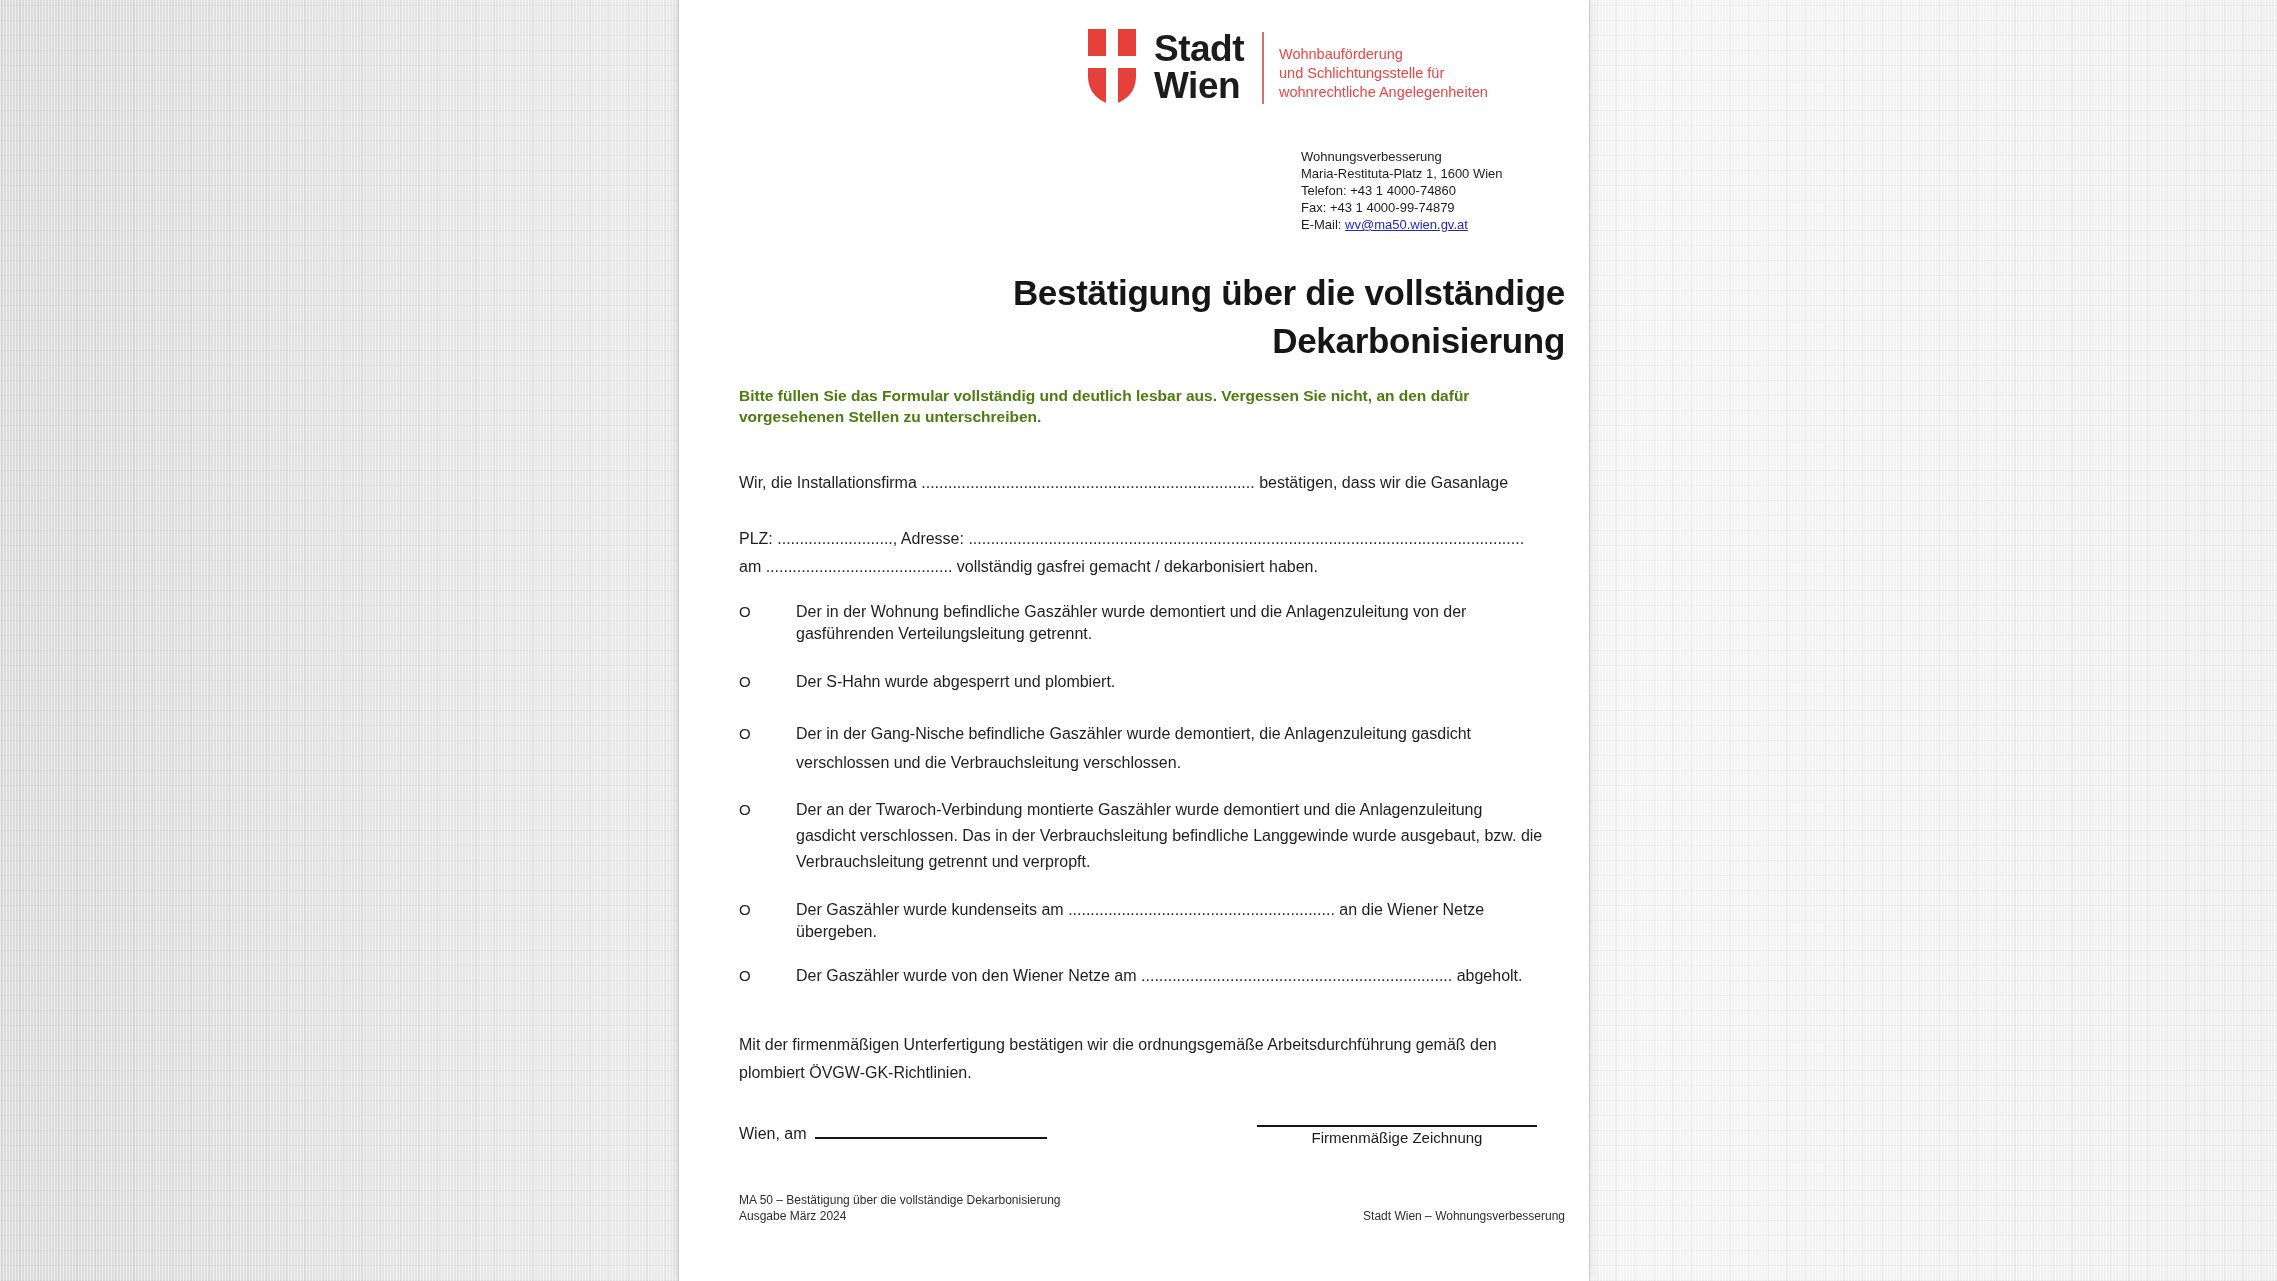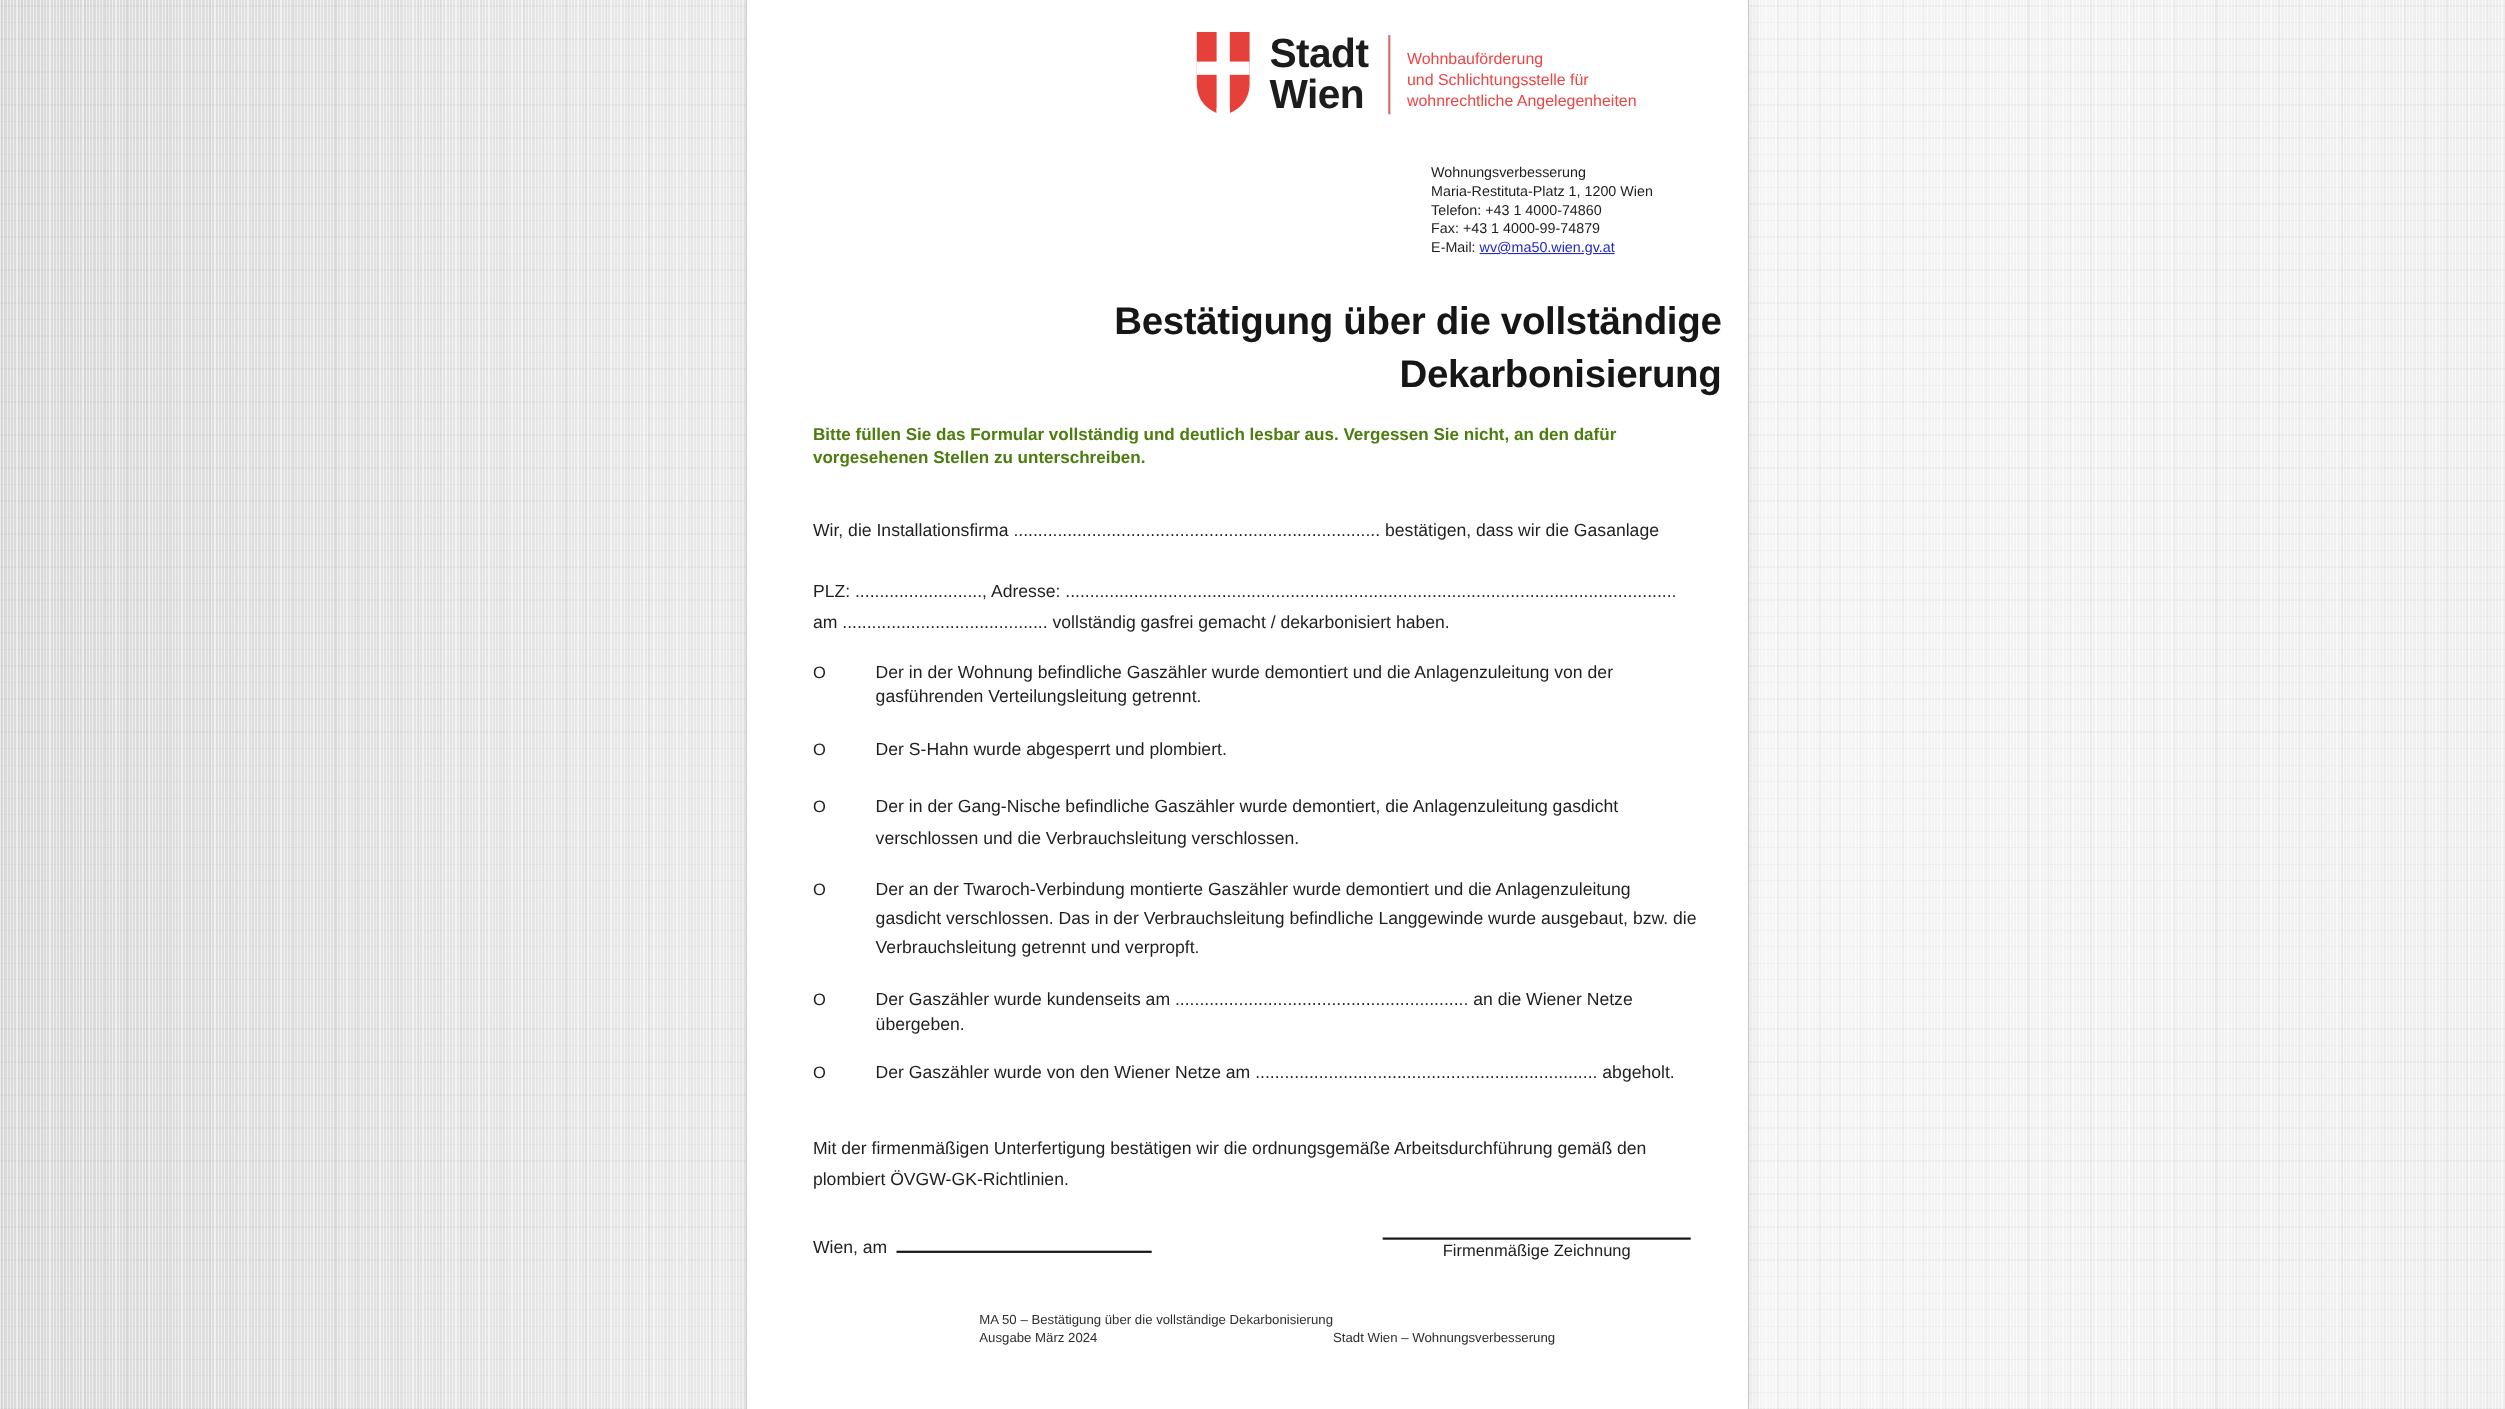--- a/index.html
+++ b/index.html
@@ -53,21 +53,21 @@
   .mb22 { margin-bottom: 22px; }
   .mb20 { margin-bottom: 20px; }
   
   .closing { margin-top: 44px; line-height: 28px; }
   .sig-row { margin-top: 38px; display: flex; justify-content: space-between; align-items: flex-start; }
   .sig-left { font-size: 16px; }
   .sig-line-inline { display: inline-block; width: 232px; border-bottom: 2px solid #161616; height: 14px; margin-left: 8px; }
   .sig-right { width: 280px; margin-right: 28px; text-align: center; }
   .sig-line { border-top: 2px solid #161616; height: 4px; }
   .sig-label { font-size: 15px; color: #1c1c1c; }
-  .footer { margin-top: 46px; display: flex; justify-content: center; align-items: flex-end; font-size: 12px; line-height: 16px; color: #2e2e2e; }
+  .footer { margin-top: 46px; display: flex; justify-content: space-between; align-items: flex-end; font-size: 12px; line-height: 16px; color: #2e2e2e; }
   .footer .right { white-space: nowrap; }
 </style>
 </head>
 <body>
 
 <div class="page">
 
   <div class="logo-row">
     <svg class="shield" viewBox="0 0 50 78">
       <path d="M1,1 H49 V48 C49,64 39,73 25,77 C11,73 1,64 1,48 Z" fill="#e5403a"></path>
@@ -82,21 +82,21 @@
     <div class="logo-divider"></div>
     <div class="dept">
       <div>Wohnbauförderung</div>
       <div>und Schlichtungsstelle für</div>
       <div>wohnrechtliche Angelegenheiten</div>
     </div>
   </div>
 
   <div class="contact">
     <div>Wohnungsverbesserung</div>
-    <div>Maria-Restituta-Platz 1, 1200 Wien</div>
+    <div>Maria-Restituta-Platz 1, 1600 Wien</div>
     <div>Telefon: +43 1 4000-74860</div>
     <div>Fax: +43 1 4000-99-74879</div>
     <div><span>E-Mail: </span><a href="#">wv@ma50.wien.gv.at</a></div>
   </div>
 
   <div class="title">
     <div>Bestätigung über die vollständige</div>
     <div>Dekarbonisierung</div>
   </div>
 

